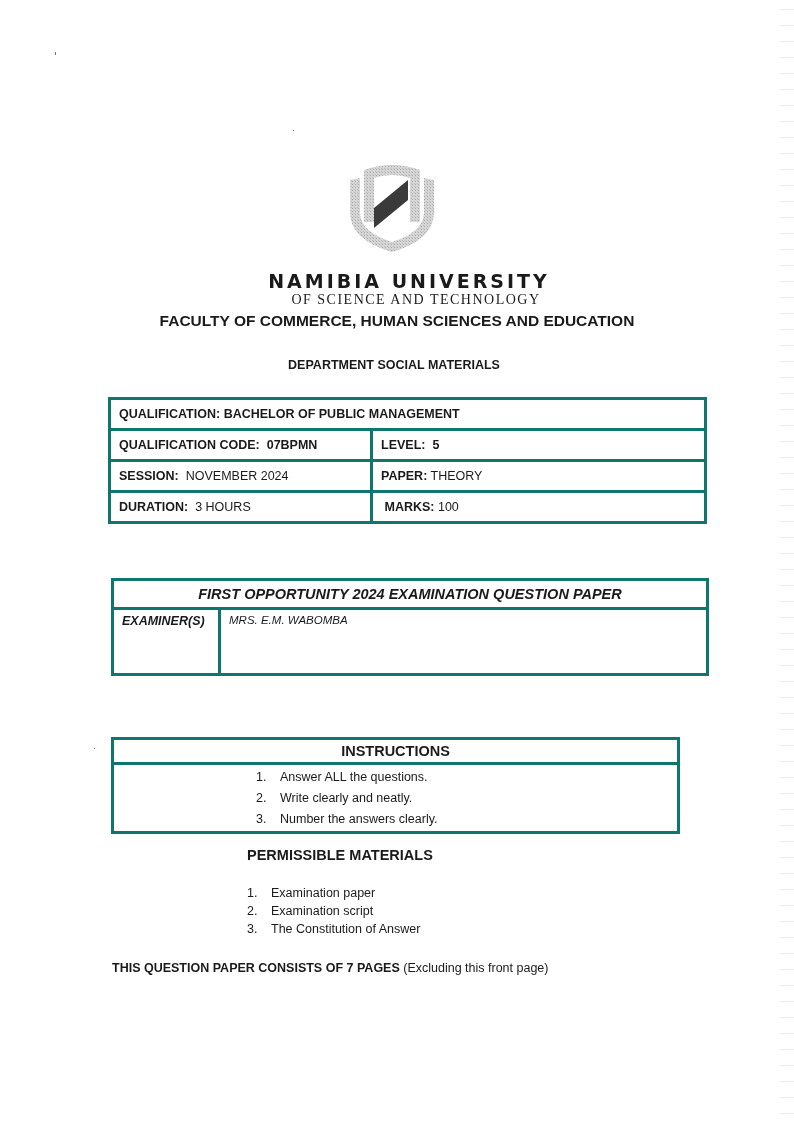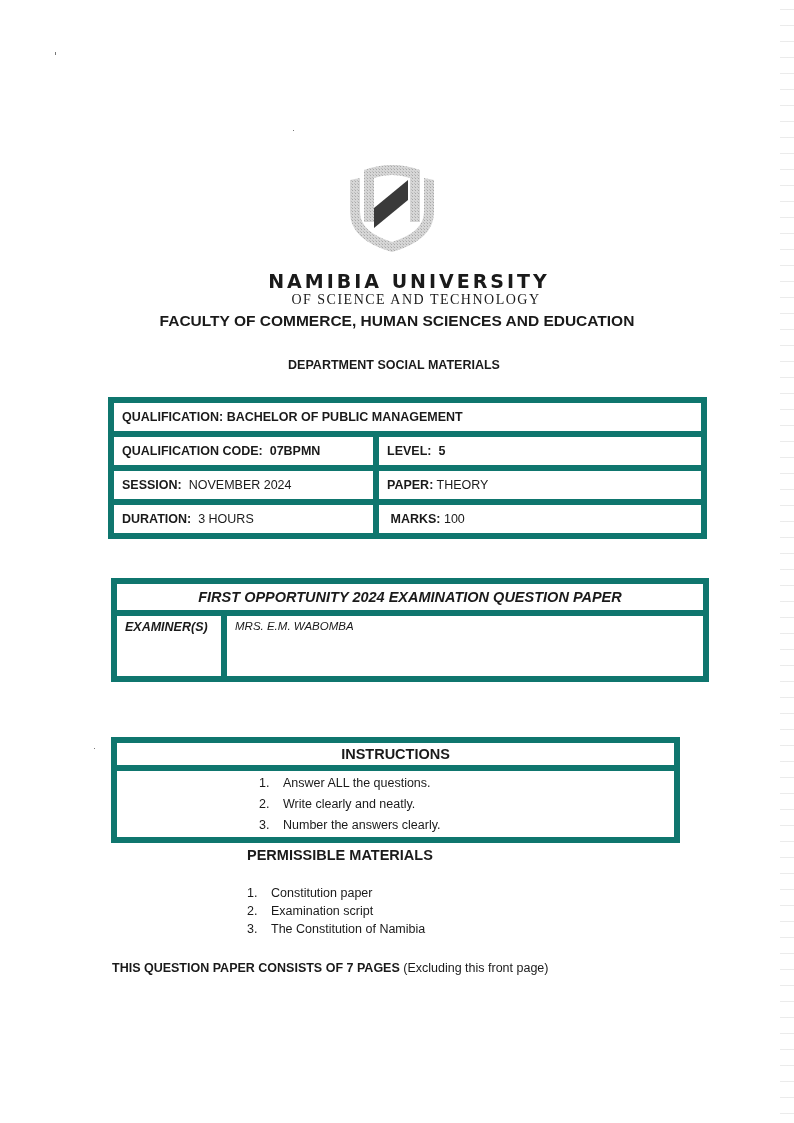--- a/index.html
+++ b/index.html
@@ -77,21 +77,21 @@
       width: 788px;
       text-align: center;
       font-size: 12.5px;
       font-weight: bold;
     }
     table {
       border-collapse: collapse;
       position: absolute;
     }
     td {
-      border: 6px solid #0f766e;
+      border: 3px solid #0f766e;
       font-size: 12.5px;
       padding: 0 8px;
       vertical-align: middle;
     }
     .b { font-weight: bold; }
     .info-table {
       left: 108px;
       top: 397px;
       width: 599px;
     }
@@ -266,27 +266,27 @@
       </ul>
     </td>
   </tr>
 </tbody>
   </table>
 
 <div class="materials-title">PERMISSIBLE MATERIALS</div>
 <ul class="olist materials-list">
   <li>
       <span class="num">1.</span>
-      <span>Constitution paper</span>
+      <span>Examination paper</span>
     </li>
   <li>
       <span class="num">2.</span>
       <span>Examination script</span>
     </li>
   <li>
       <span class="num">3.</span>
-      <span>The Constitution of Namibia</span>
+      <span>The Constitution of Answer</span>
     </li>
 </ul>
 
 <div class="pages-note">
   <span class="b">THIS QUESTION PAPER CONSISTS OF 7 PAGES</span><span> (Excluding this front page)</span>
 </div>
 
 </body></html>

